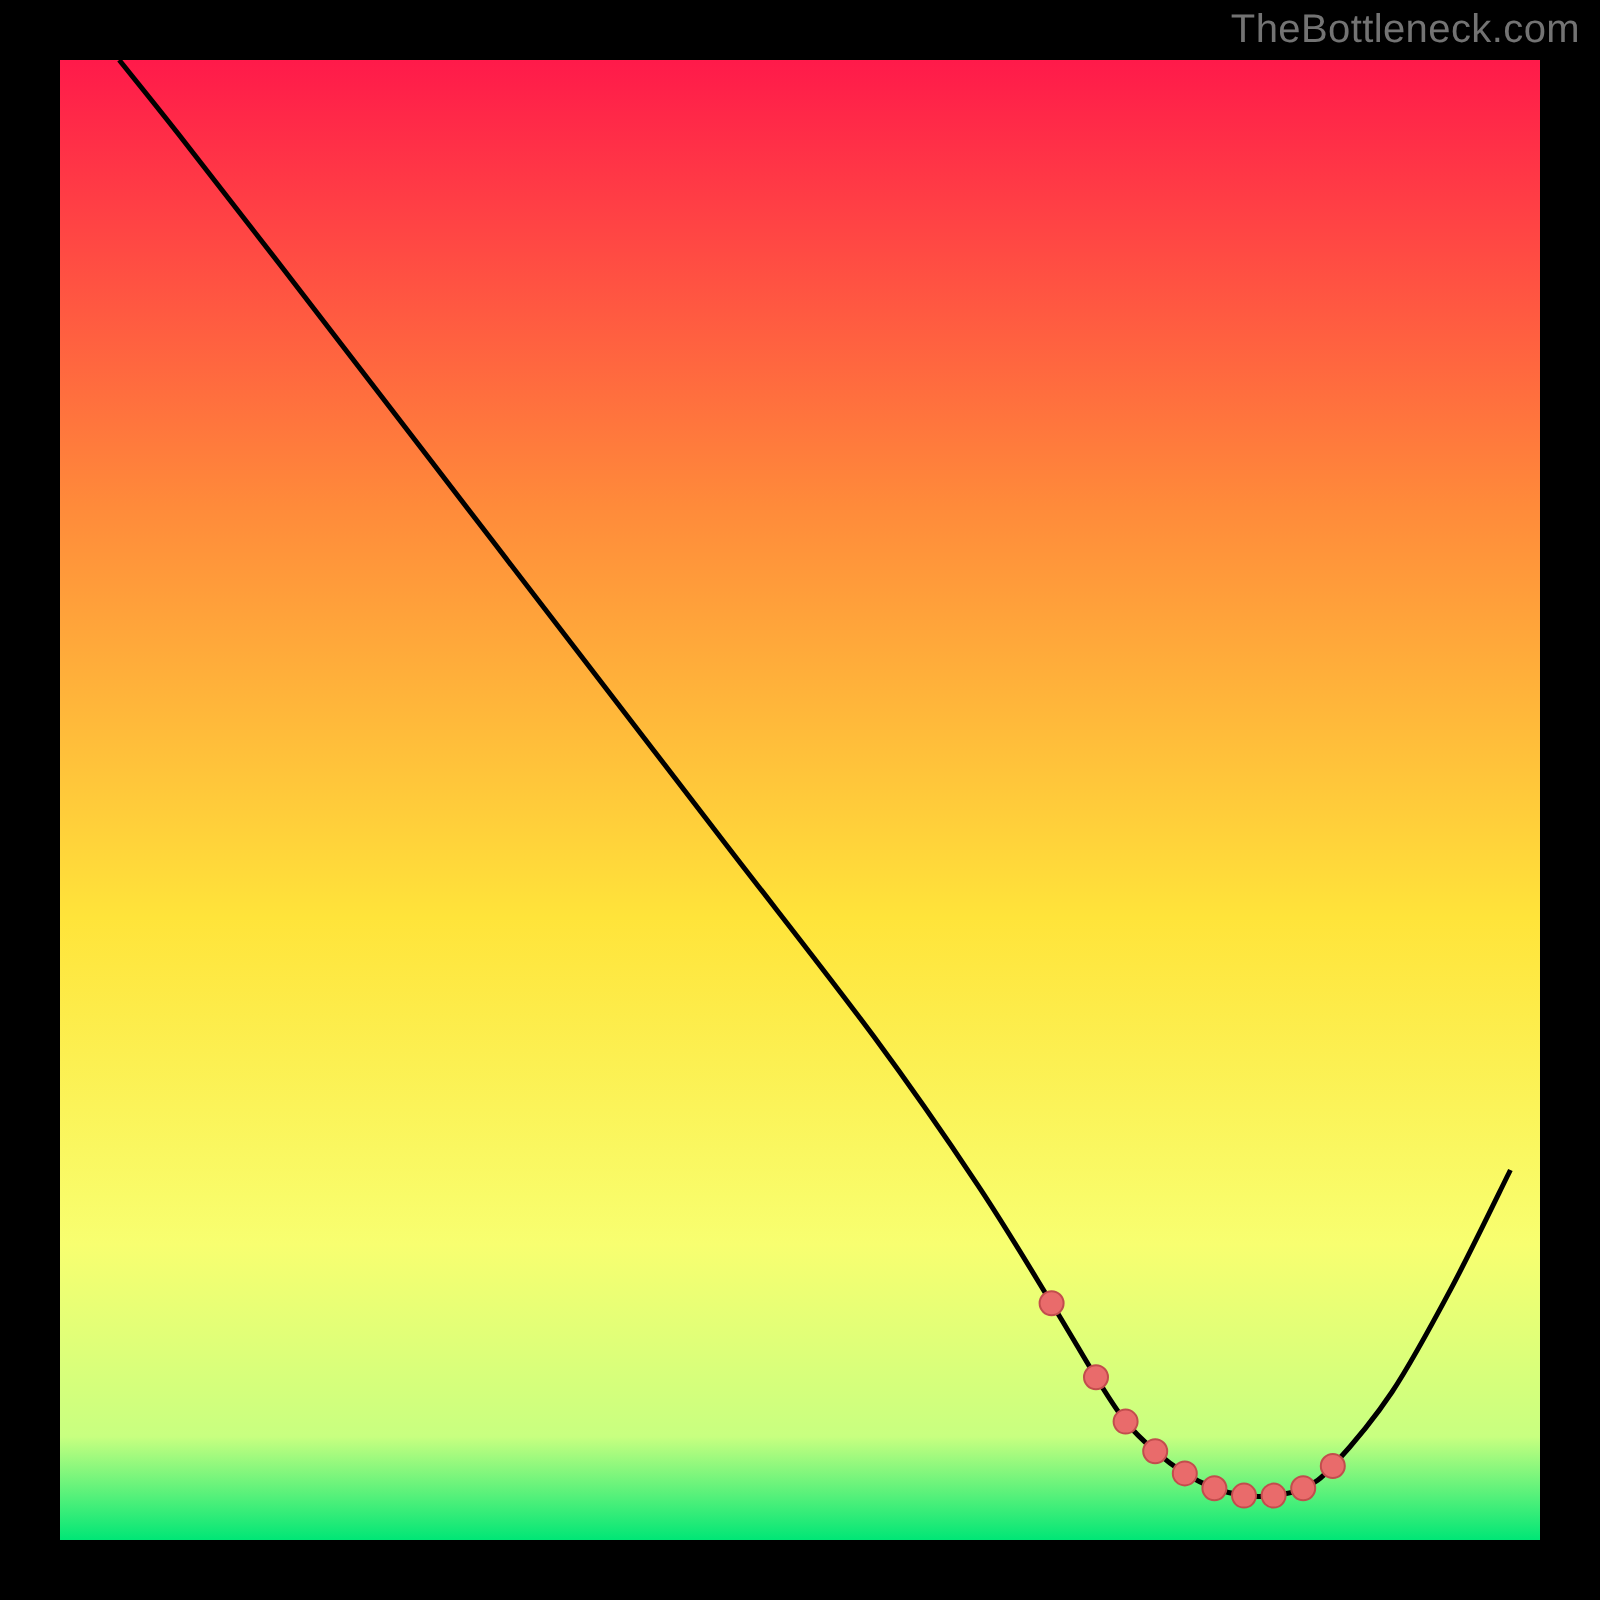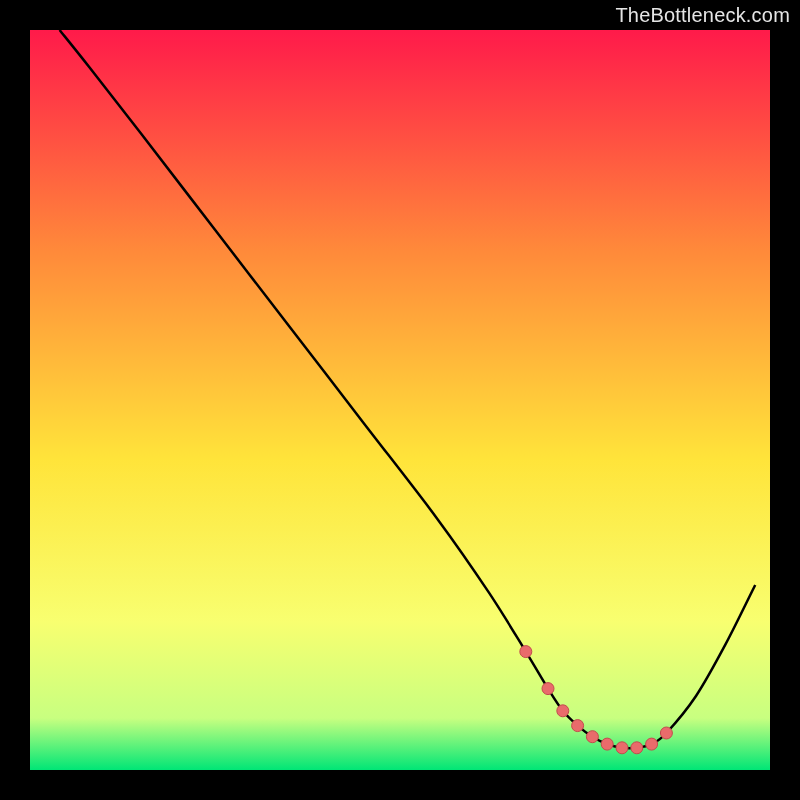--- a/index.html
+++ b/index.html
@@ -13,21 +13,21 @@
   }
   #container {
     position: relative;
     width: 800px;
     height: 800px;
   }
   #watermark {
     position: absolute;
     top: 4px;
     right: 10px;
-    color: #e5e5e5;
+    color: #737373;
     font-size: 20px;
     font-weight: 500;
     z-index: 5;
     letter-spacing: 0.2px;
   }
   svg {
     display: block;
   }
 </style>
 </head>

